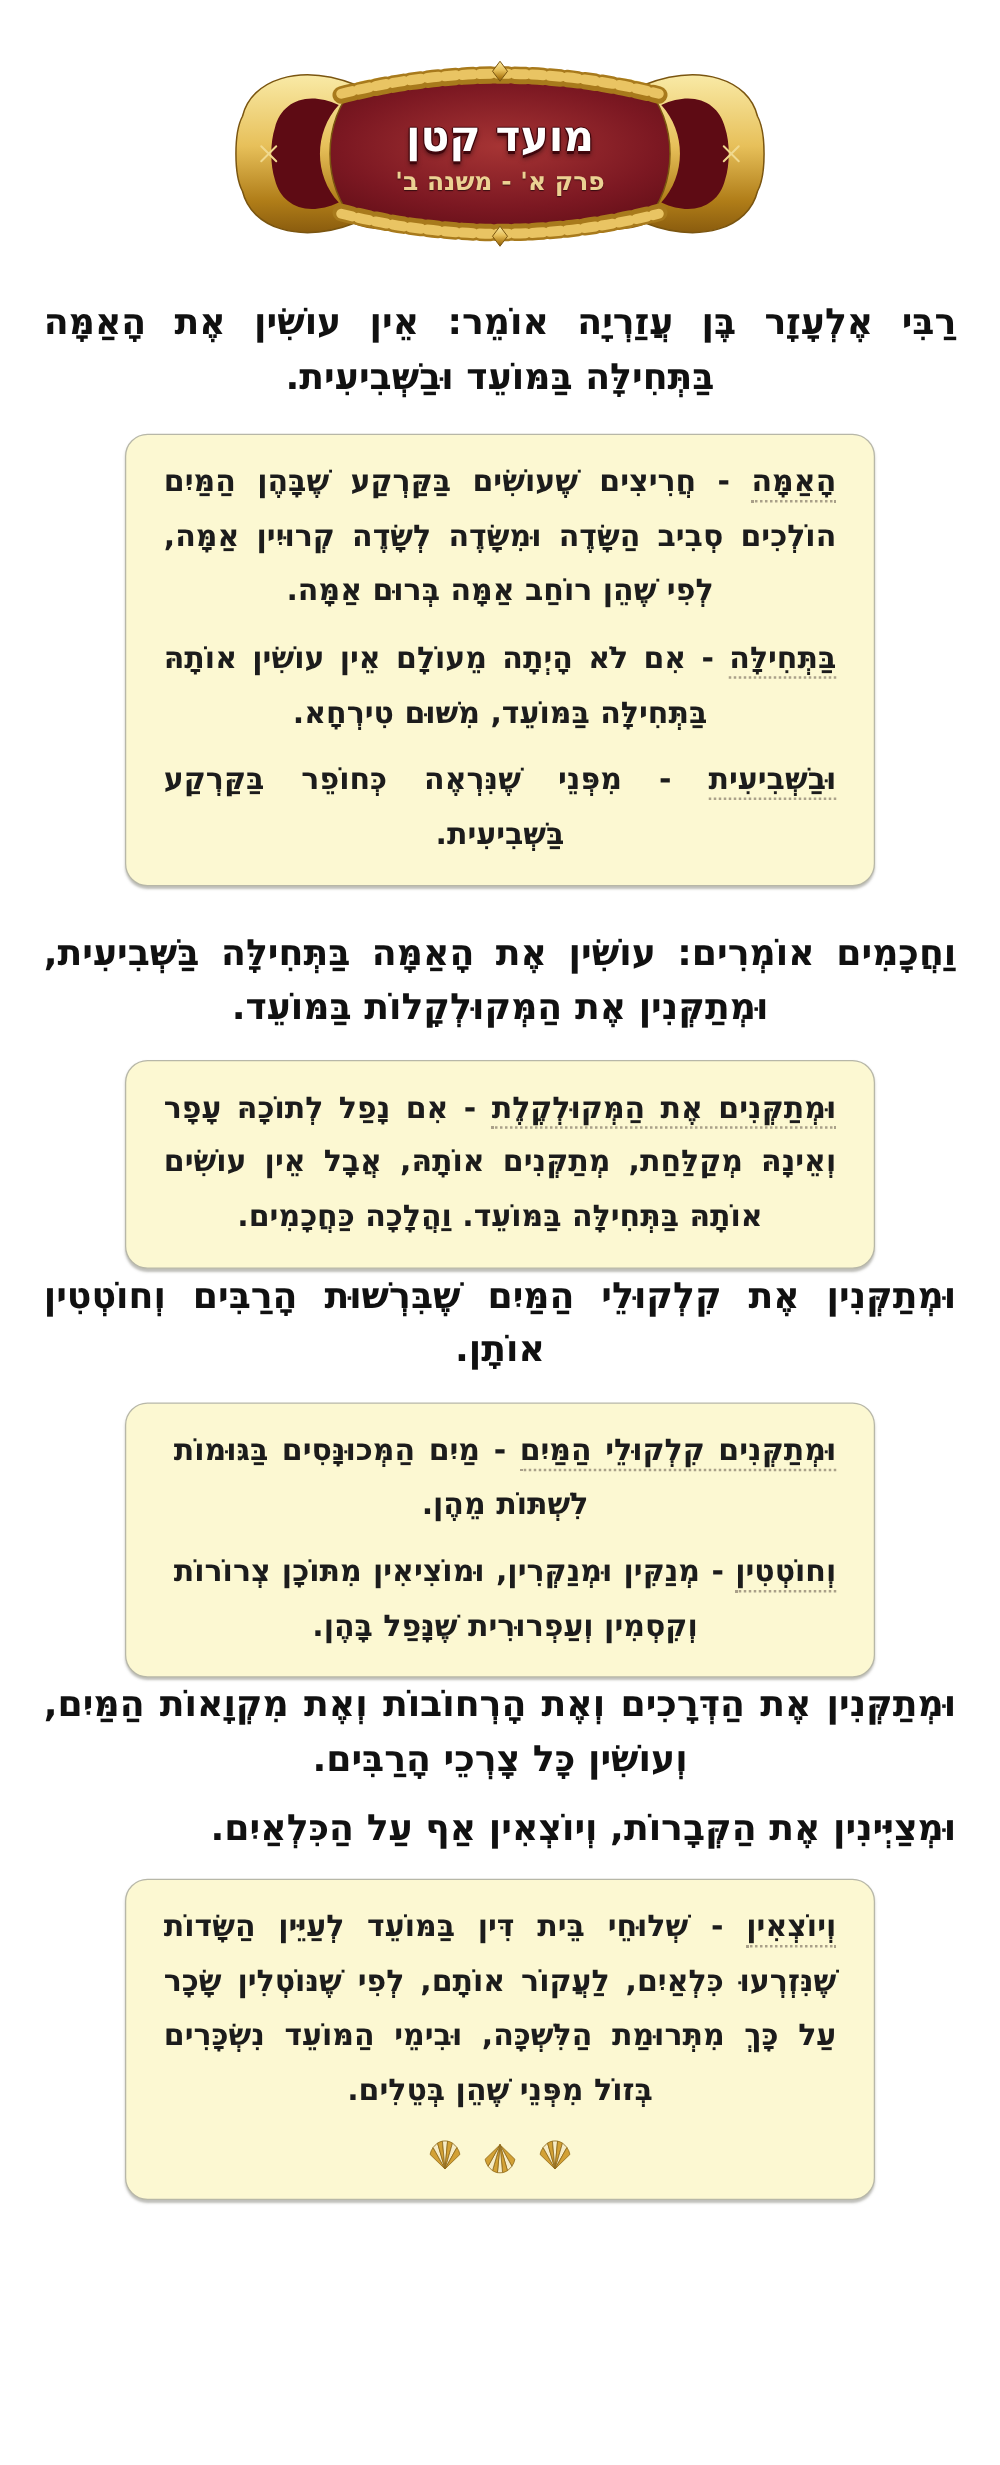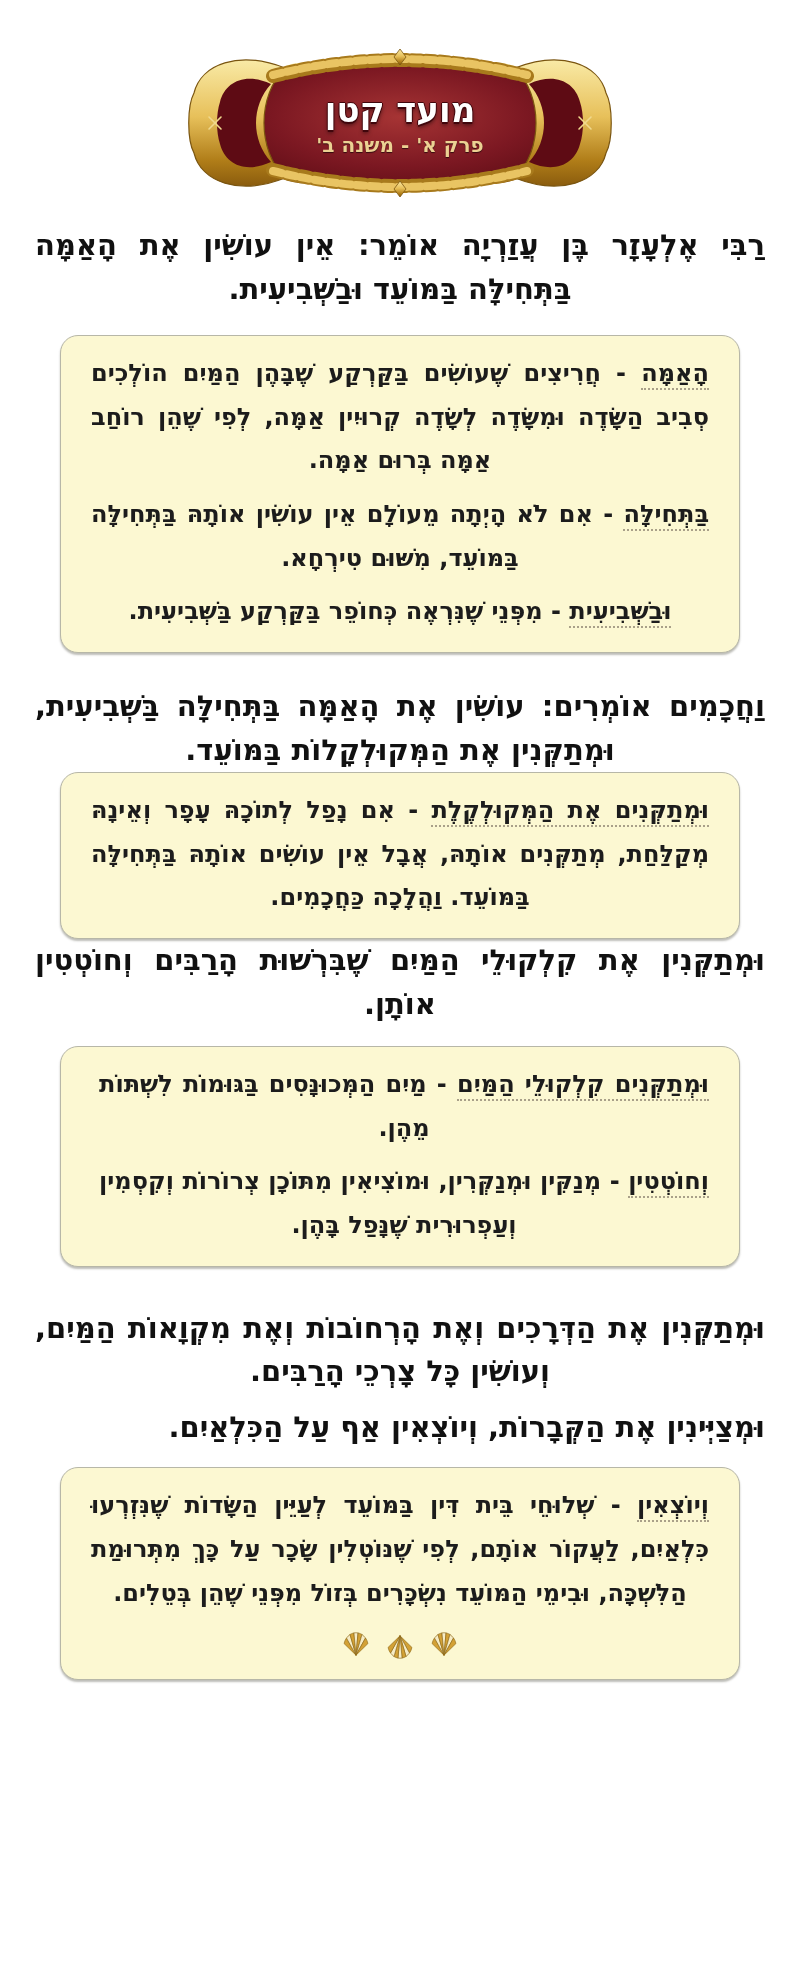--- a/index.html
+++ b/index.html
@@ -15,33 +15,33 @@
   .badge-title { font-size:34px; font-weight:bold; color:#ffffff; line-height:1.05;
                  text-shadow:0 2px 0 #40060c, 0 -1px 0 #40060c, 1px 0 0 #40060c,
                              -1px 0 0 #40060c, 0 3px 4px rgba(0,0,0,.55); }
   .badge-subtitle { font-size:20px; font-weight:bold; color:#ecd193; margin-top:4px;
                     text-shadow:0 1px 1px rgba(0,0,0,.6); }
 
   
   .mishnah { margin:0 35px; font-size:29px; font-weight:bold; color:#111111;
              text-align:justify; text-align-last:center; line-height:1.5; }
   .mishnah.single-line { text-align:right; text-align-last:right; }
-  #mishnah-p1 { margin-top:26px; }
+  #mishnah-p1 { margin-top:38px; }
   #mishnah-p2 { margin-top:32px; }
   #mishnah-p3 { }
-  #mishnah-p4 { margin-top:40px; }
+  #mishnah-p4 { }
   #mishnah-p5 { margin-top:12px; }
 
   
-  .commentary-box { width:680px; margin:0 auto; box-sizing:border-box;
+  .commentary-box { width:600px; margin:0 auto; box-sizing:border-box;
                     background:#fcf8d2; border:1px solid #b7b7a8; border-radius:18px;
                     box-shadow:0 2px 2px rgba(110,110,100,.45);
                     padding:16px 30px 18px; }
   #box1 { margin-top:24px; }
-  #box2 { }
+  #box2 { margin-top:20px; }
   #box3 { margin-top:20px;padding-left:38px; }
   #box4 { margin-top:18px; }
   .commentary-box p { margin:0; font-size:24px; font-weight:bold; color:#1c1c1c;
                       text-align:justify; text-align-last:center; line-height:1.82; }
   .commentary-box p + p { margin-top:10px; }
   .lead { border-bottom:2px dotted #a9a089; padding-bottom:1px; }
 
   
   .shells { display:flex; justify-content:center; align-items:center; gap:14px;
             margin-top:12px; }

